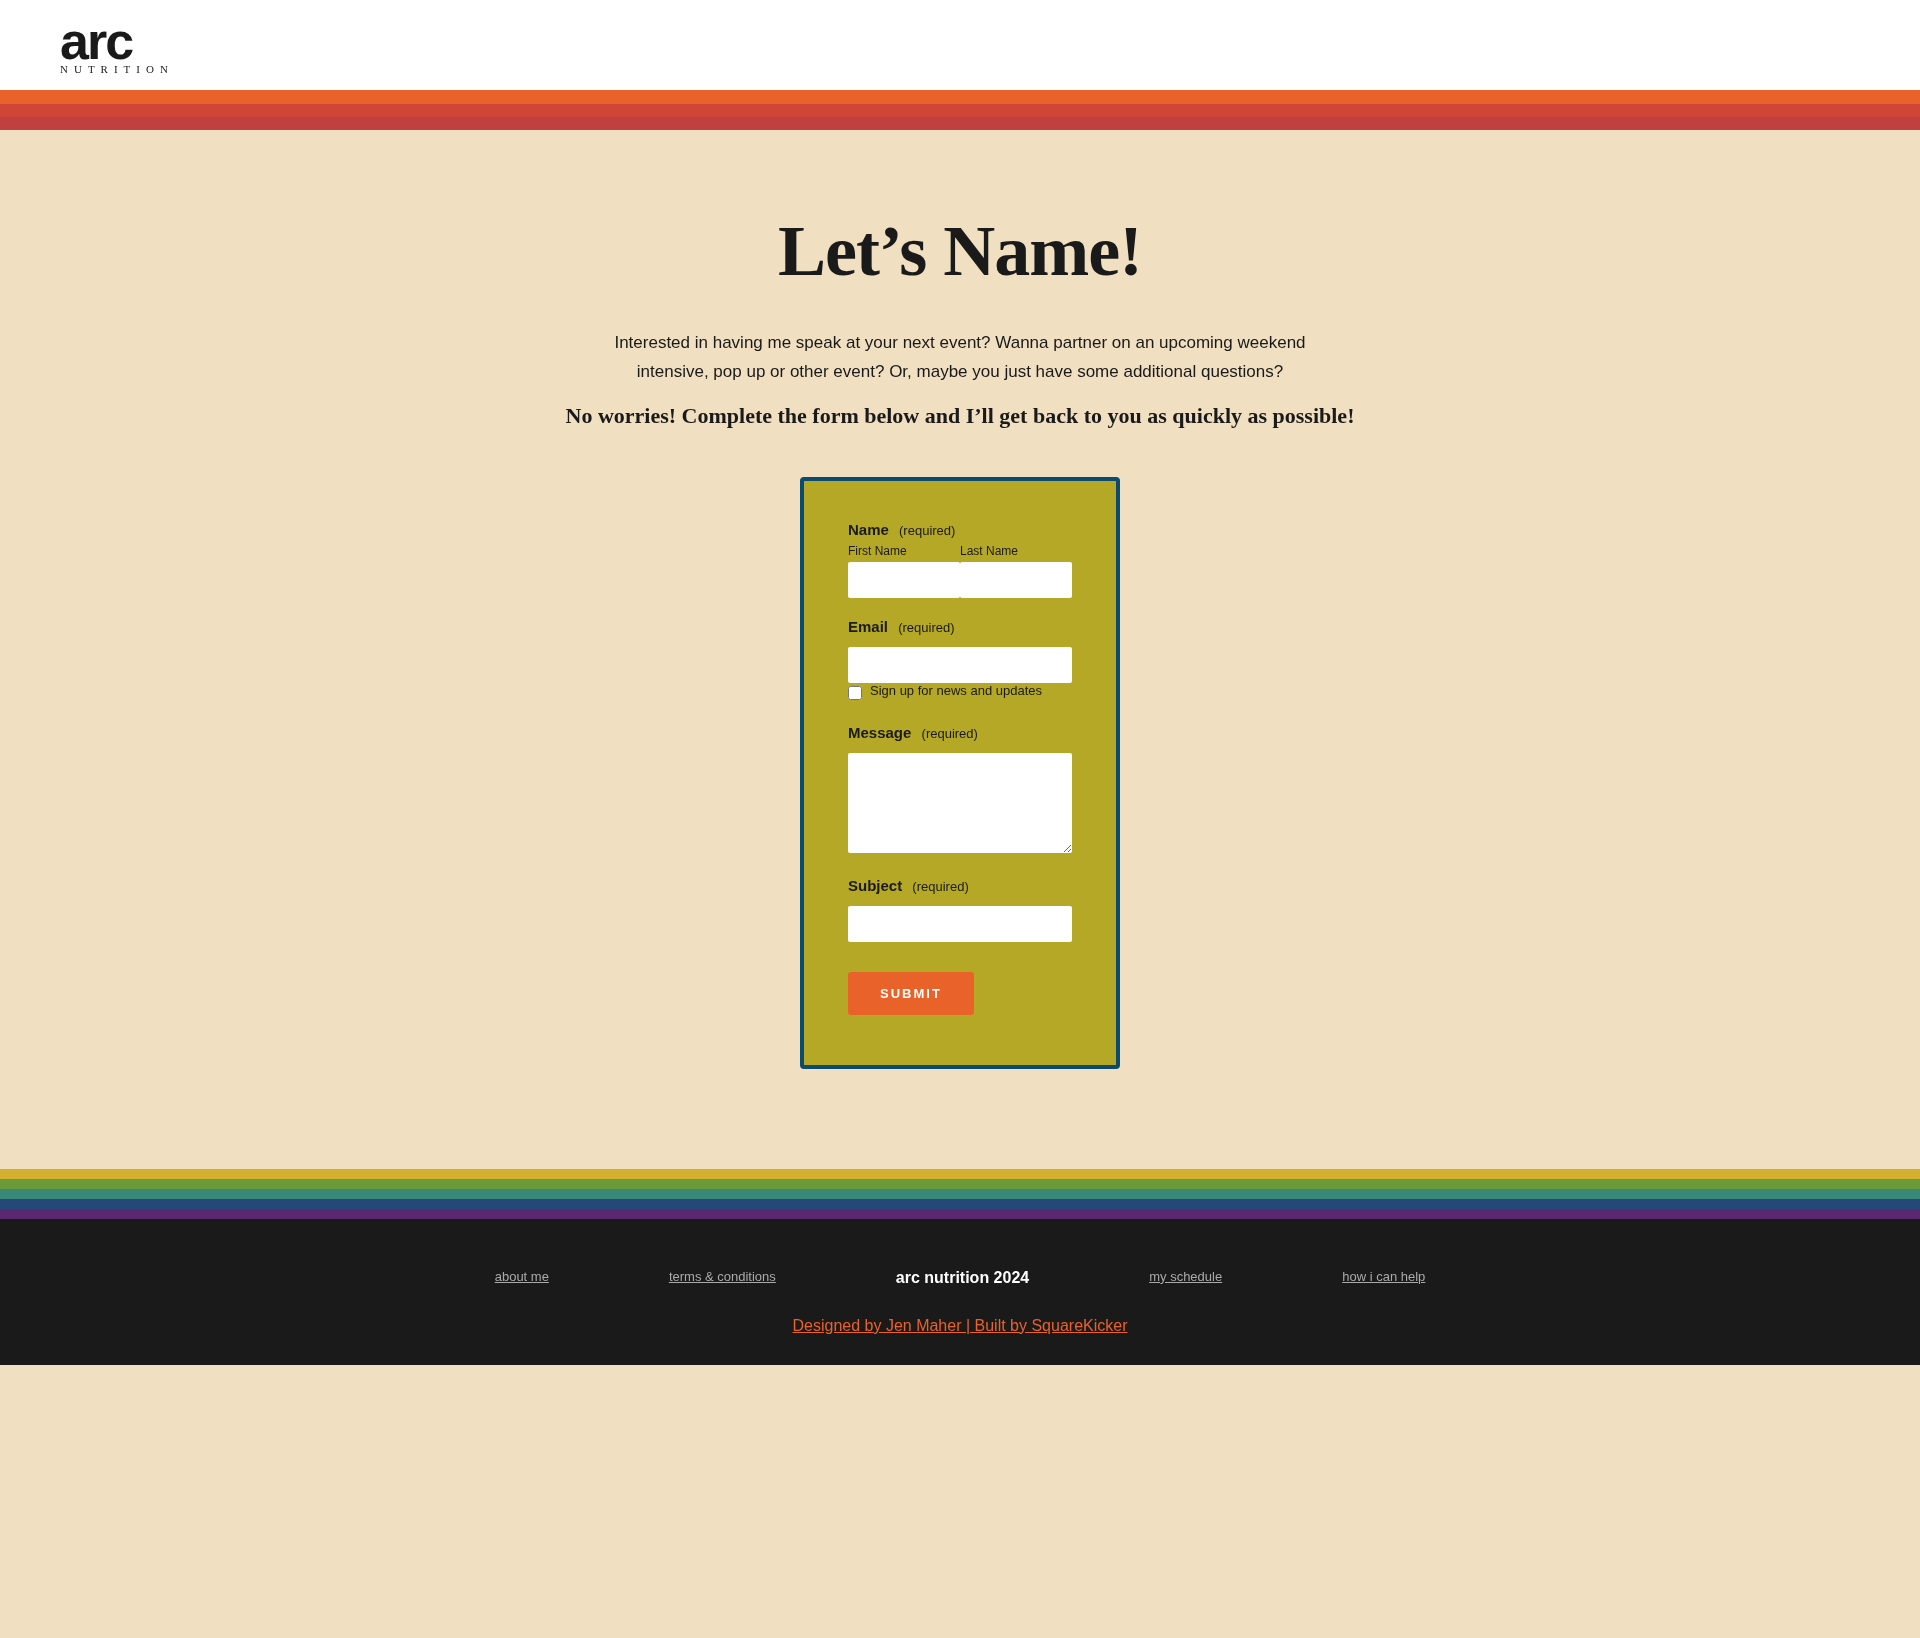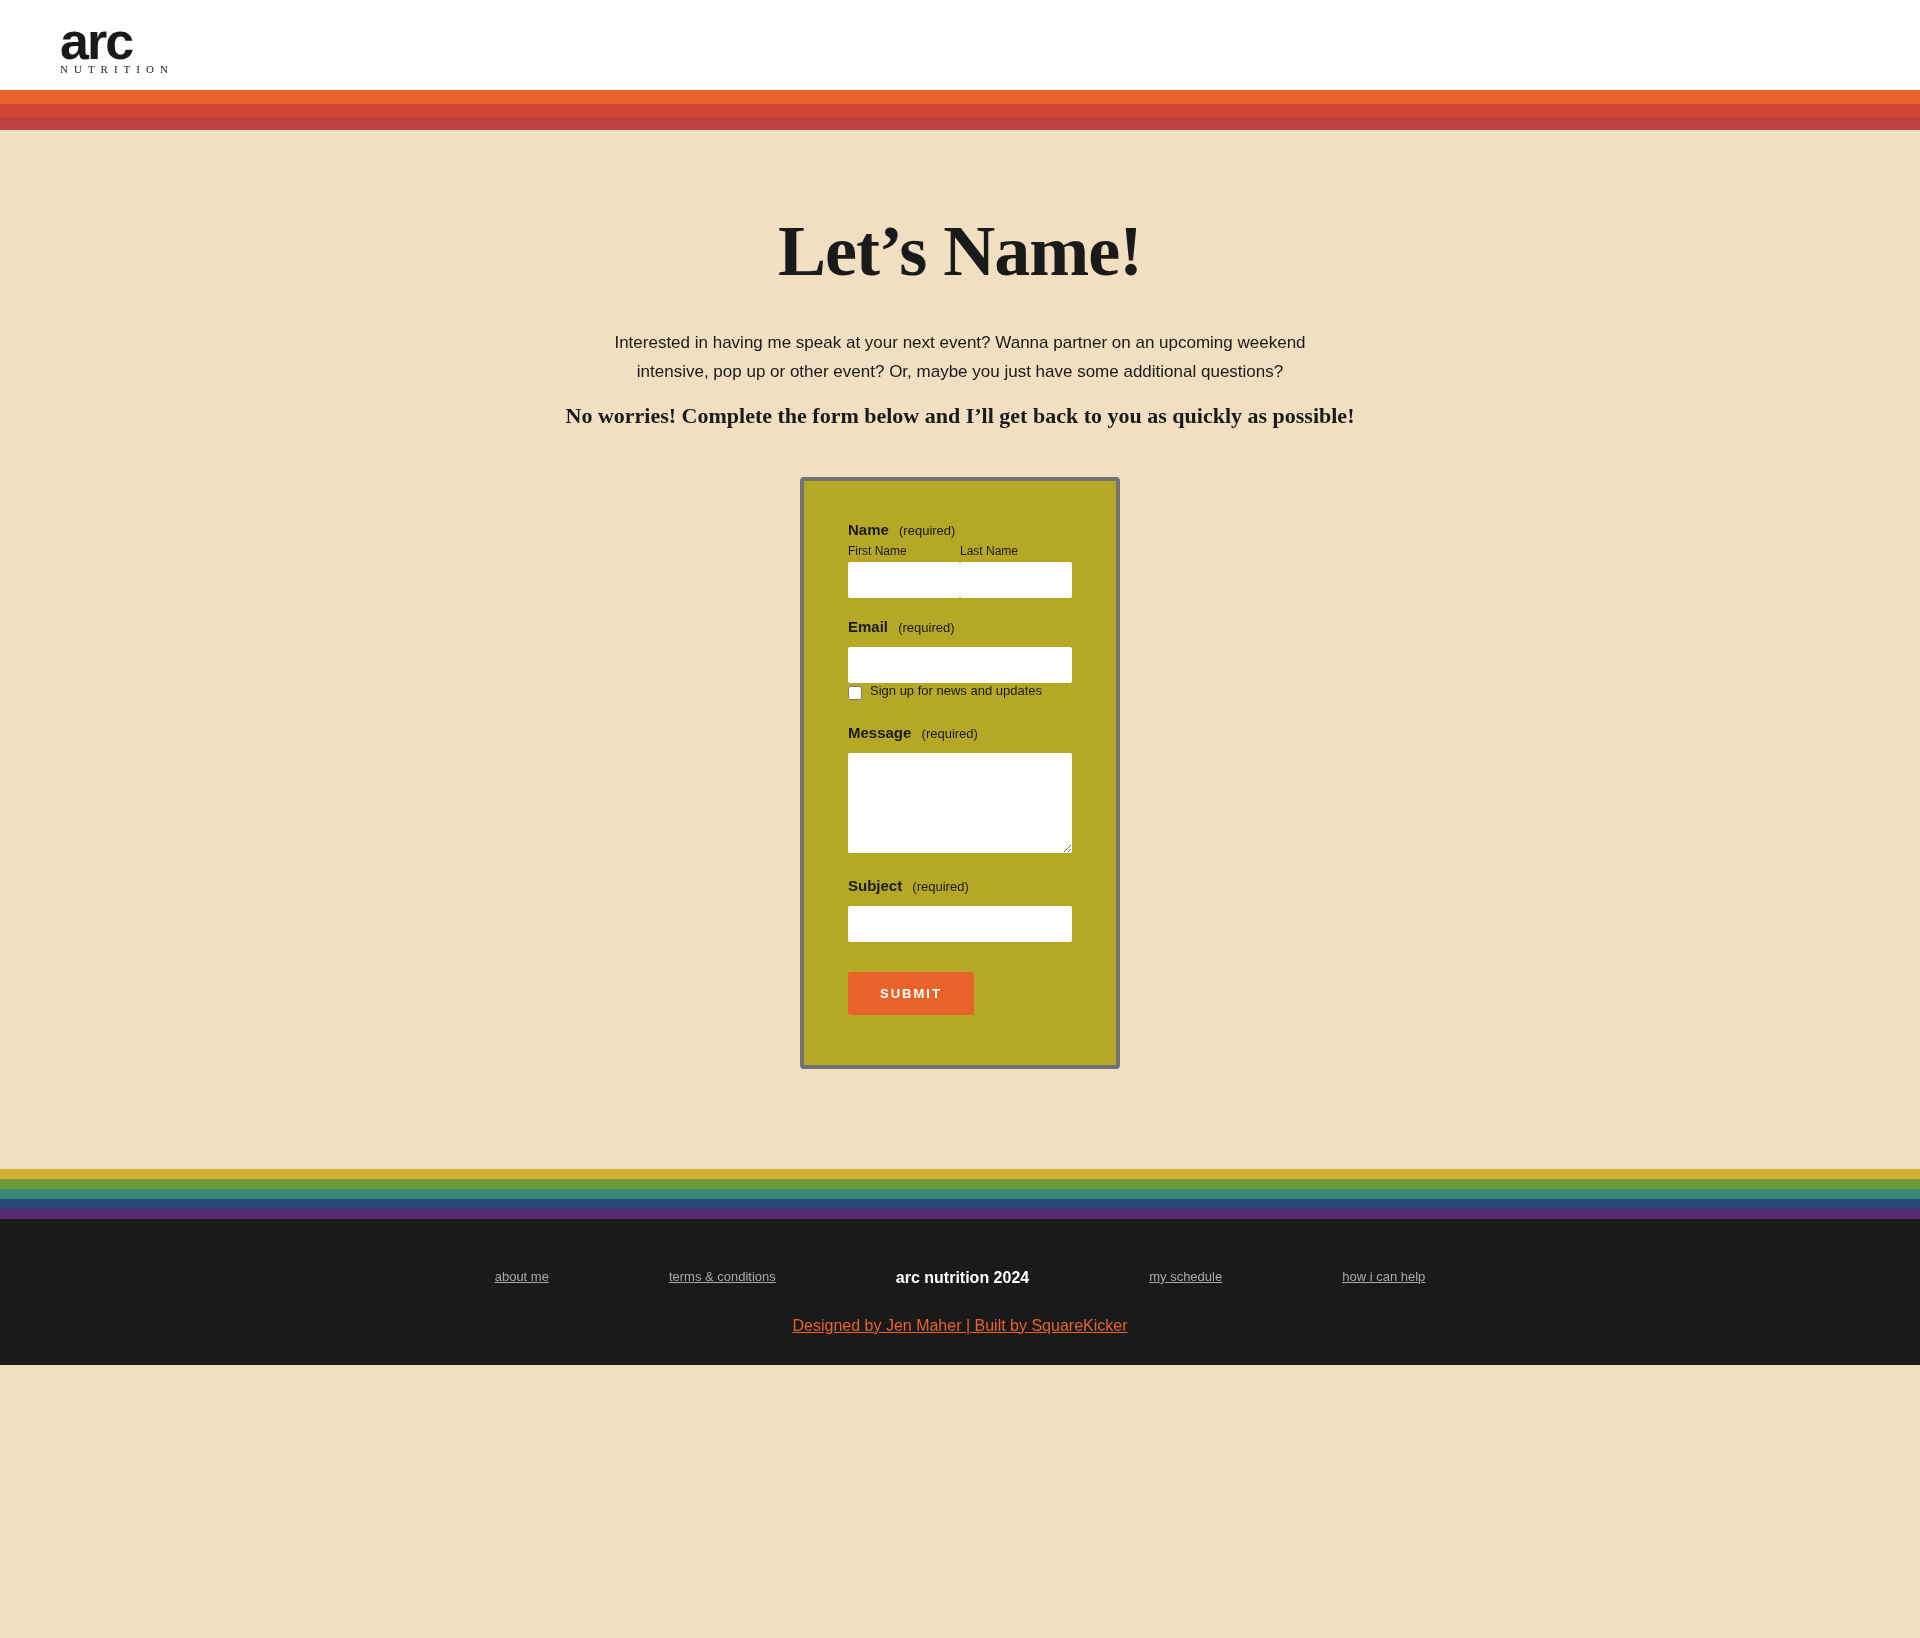--- a/index.html
+++ b/index.html
@@ -69,21 +69,21 @@
       font-size: 22px;
       font-weight: 700;
       font-family: Georgia, serif;
       color: #1a1a1a;
       margin-bottom: 48px;
     }
 
     
     .form-container {
       background: #b5a827;
-      border: 4px solid #737373;
+      border: 4px solid #0c4a6e;
       border-radius: 4px;
       padding: 40px 44px 50px;
       max-width: 320px;
       margin: 0 auto;
       text-align: left;
     }
     .form-field { margin-bottom: 20px; }
     .form-label {
       display: block;
       font-family: Arial, sans-serif;

